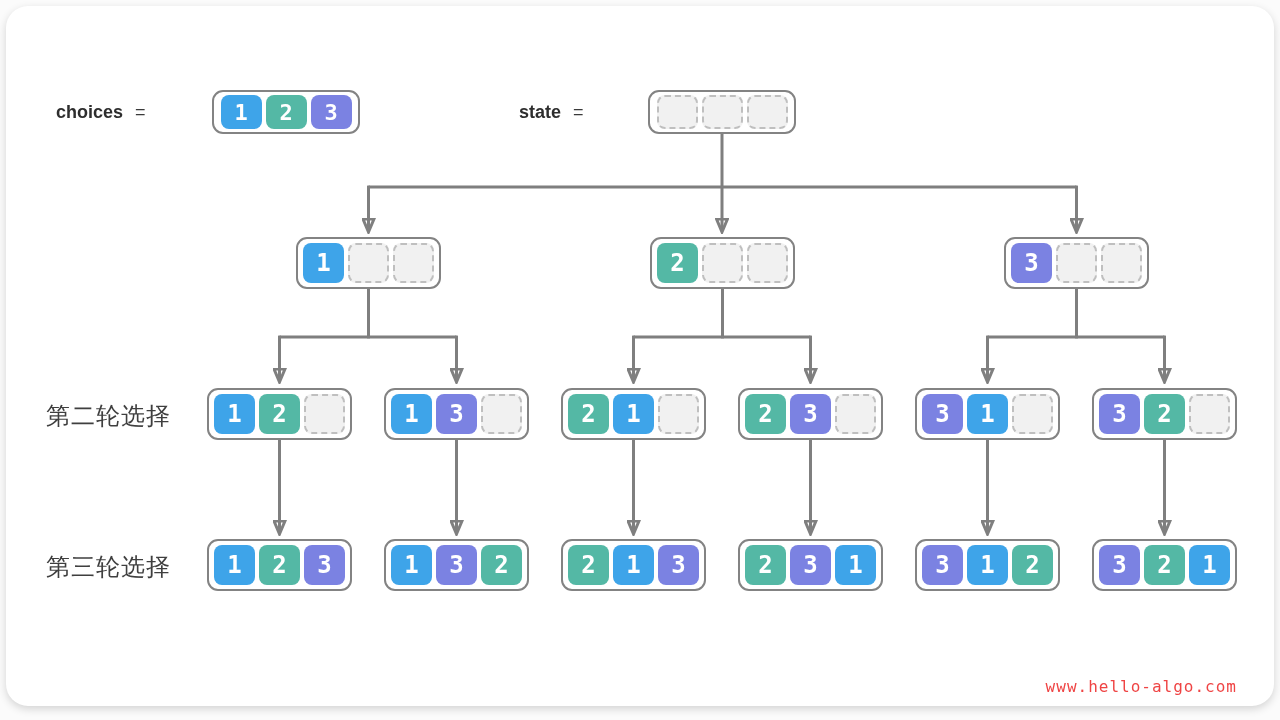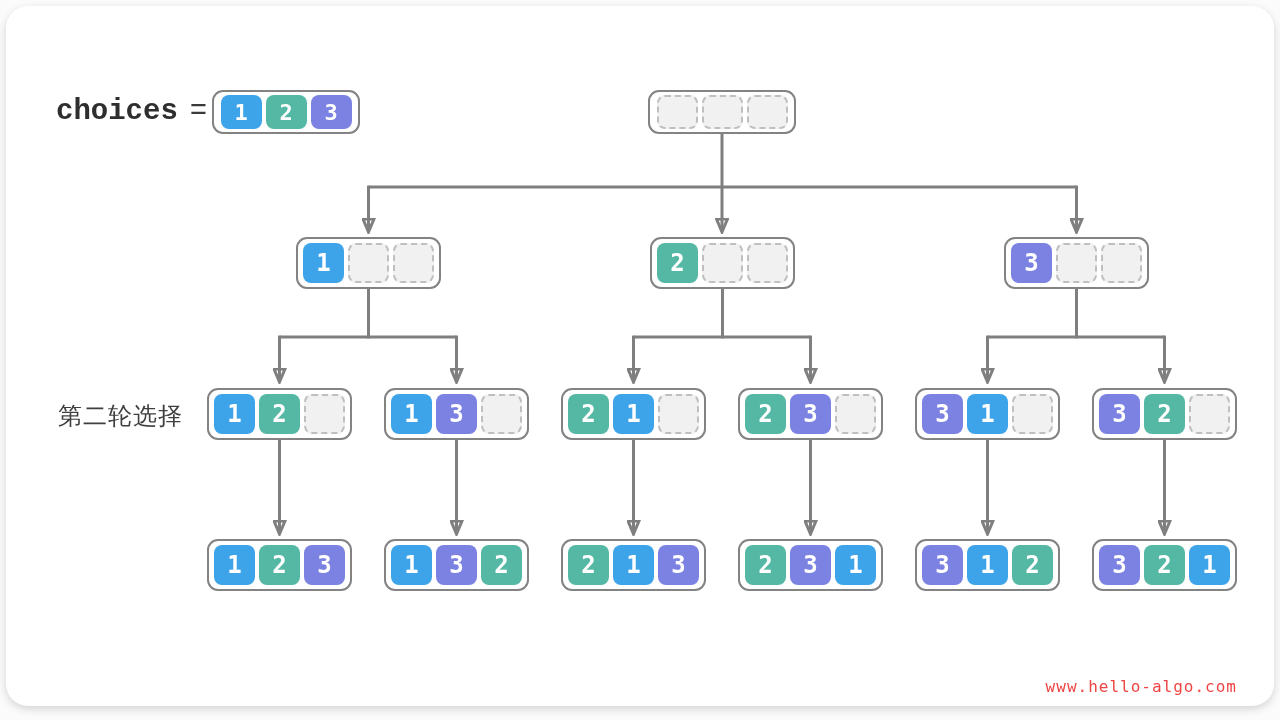--- a/index.html
+++ b/index.html
@@ -8,22 +8,22 @@
     font-family:"Liberation Sans","DejaVu Sans",sans-serif;
   }
   .card{
     position:absolute;left:6px;top:6px;right:6px;bottom:14px;
     background:#ffffff;border-radius:22px;
     box-shadow:0 3px 9px rgba(0,0,0,0.16);
   }
   
   .code-label{
     position:absolute;height:44px;line-height:44px;
-    font-family:Liberation Mono, monospace;
-    font-size:29px;color:#2e2e2e;white-space:nowrap;
+    font-family:Liberation Sans, sans-serif;
+    font-size:18px;color:#2e2e2e;white-space:nowrap;
   }
   .code-label .word{font-weight:700;}
   .code-label .eq{font-weight:400;margin-left:12px;color:#3a3a3a;}
   
   .arraybox{
     position:absolute;box-sizing:border-box;
     background:#ffffff;border:2px solid #838383;border-radius:11px;
     display:flex;align-items:center;justify-content:center;gap:4px;
     padding:3px 4px;
   }
@@ -95,27 +95,31 @@
 
   <div class="code-label" style="left:56px;top:90px;">
     <span class="word">choices</span><span class="eq">=</span>
   </div>
   <div class="arraybox topbox" style="left:212px;">
       <div class="cell filled" style="background: rgb(62, 164, 233);">1</div>
       <div class="cell filled" style="background: rgb(84, 184, 165);">2</div>
       <div class="cell filled" style="background: rgb(123, 130, 226);">3</div>
     </div>
 
+  <div class="code-label" style="left:519px;top:90px;">
+    <span class="word">state</span><span class="eq">=</span>
+  </div>
   <div class="arraybox topbox" style="left:648px;">
       <div class="cell empty"></div>
       <div class="cell empty"></div>
       <div class="cell empty"></div>
     </div>
 
-  <div class="round-label" style="top:400px;margin-left:12px;">第二轮选择</div>
+  <div class="round-label" style="top:400px;">第二轮选择</div>
+  <div class="round-label" style="top:551px;">第三轮选择</div>
 
   <div class="watermark">www.hello-algo.com</div>
 <div class="arraybox node" style="left: 296px; top: 237px;">
       <div class="cell filled" style="background: rgb(62, 164, 233);">1</div>
       <div class="cell empty"></div>
       <div class="cell empty"></div>
     </div>
     <div class="arraybox node" style="left: 650px; top: 237px;">
       <div class="cell filled" style="background: rgb(84, 184, 165);">2</div>
       <div class="cell empty"></div>

